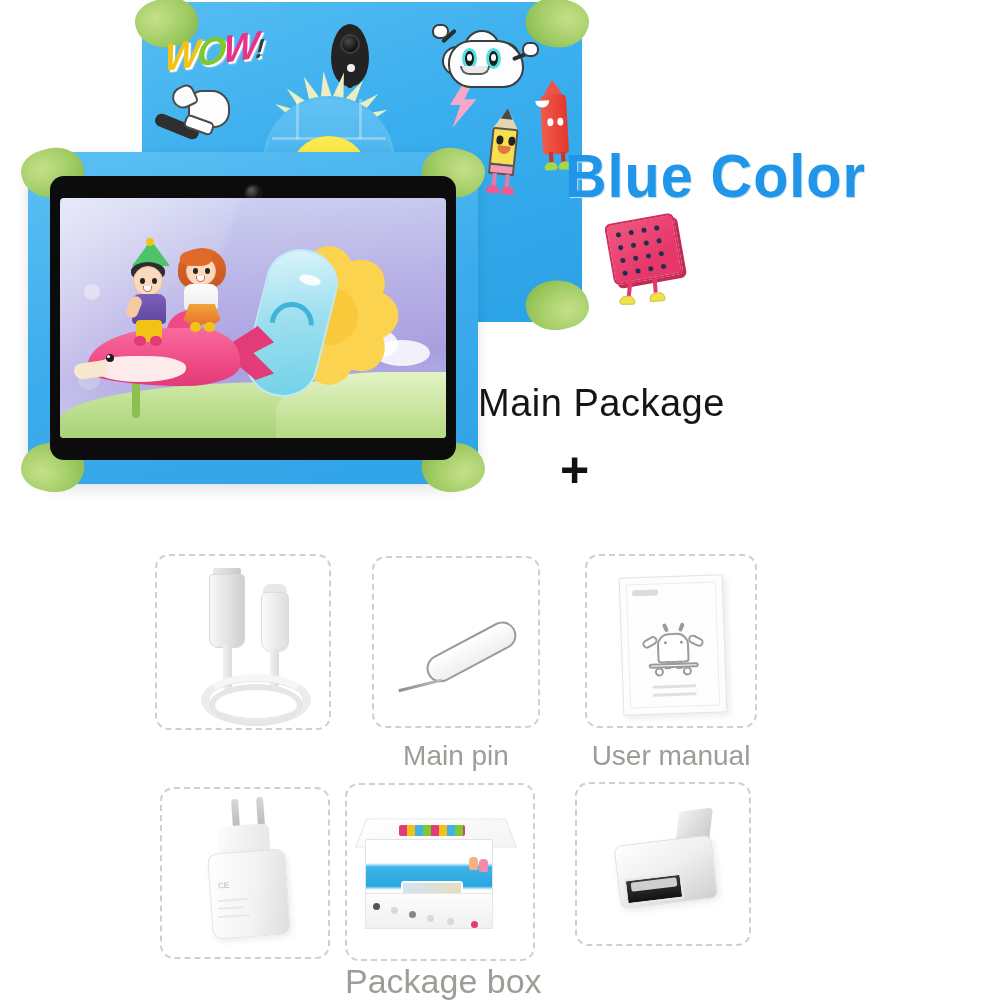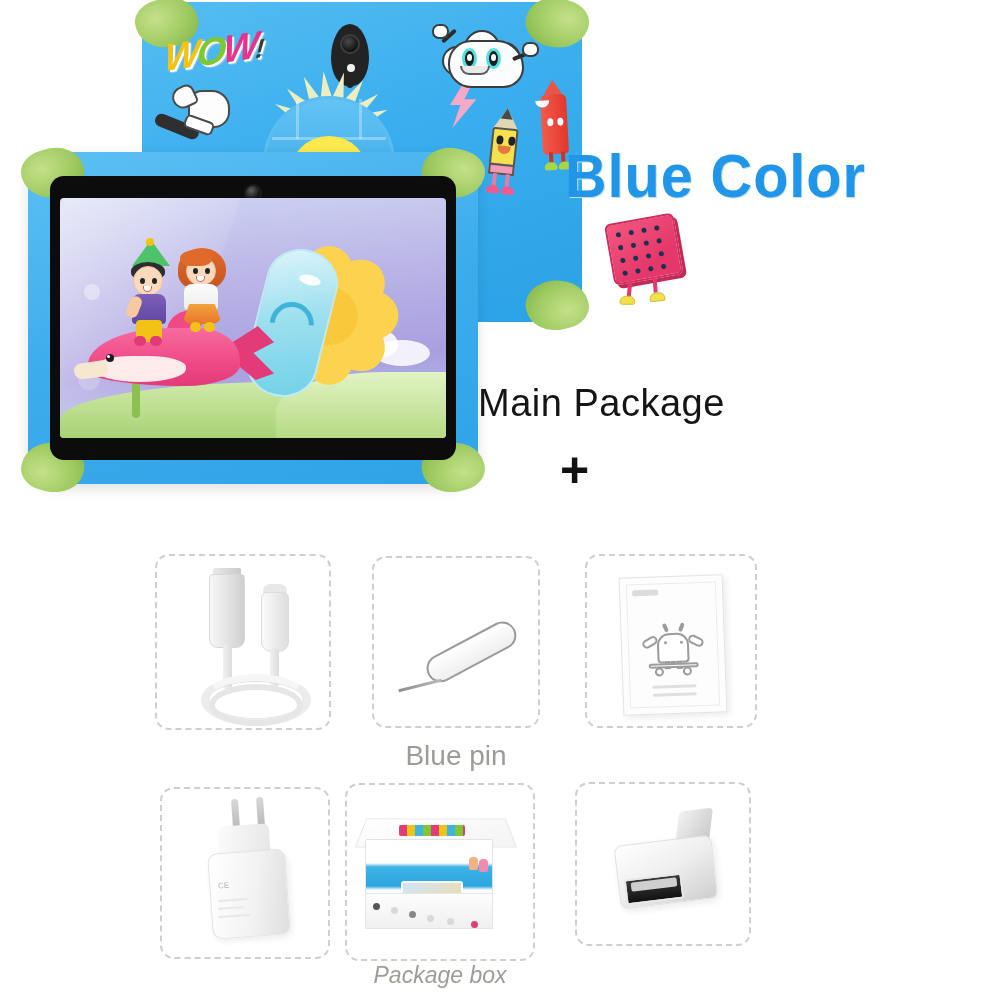--- a/index.html
+++ b/index.html
@@ -695,21 +695,21 @@
       <div class="coil2"></div>
     </div>
   </div>
 
   <div class="acc-box" style="left:372px;top:556px;width:168px;height:172px;">
     <div class="pin-wrap">
       <div class="pin-loop"></div>
       <div class="pin-needle"></div>
     </div>
   </div>
-  <div class="acc-label" style="left:372px;top:740px;width:168px;font-size:28px;">Blue pin</div>
+  <div class="acc-label" style="left:372px;top:740px;width:168px;font-size:28px;">Main pin</div>
 
   <div class="acc-box" style="left:585px;top:554px;width:172px;height:174px;">
     <div class="manual">
       <div class="manual-inner"></div>
       <div class="manual-logo"></div>
       <div class="droid">
         <div class="droid-ear" style="left:20px;top:2px;transform:rotate(-22deg);"></div>
         <div class="droid-ear" style="left:36px;top:2px;transform:rotate(22deg);"></div>
         <div class="droid-body"></div>
         <div class="droid-eye" style="left:20px;top:20px;"></div>
@@ -719,20 +719,21 @@
         <div class="droid-leg" style="left:20px;top:40px;"></div>
         <div class="droid-leg" style="left:32px;top:40px;"></div>
         <div class="board"></div>
         <div class="wheel" style="left:10px;top:46px;"></div>
         <div class="wheel" style="left:38px;top:46px;"></div>
       </div>
       <div class="manual-txt" style="top:108px;"></div>
       <div class="manual-txt" style="top:116px;"></div>
     </div>
   </div>
+  <div class="acc-label" style="left:578px;top:740px;width:186px;font-size:28px;">User manual</div>
 
   <div class="acc-box" style="left:160px;top:787px;width:170px;height:172px;">
     <div class="adapter">
       <div class="ad-prong" style="left:70px;top:10px;transform:rotate(-4deg);"></div>
       <div class="ad-prong" style="left:95px;top:8px;transform:rotate(-4deg);"></div>
       <div class="ad-neck"></div>
       <div class="ad-body"></div>
       <div class="ad-ce">CE</div>
       <div class="ad-line" style="left:56px;top:110px;width:30px;"></div>
       <div class="ad-line" style="left:56px;top:118px;width:26px;"></div>
@@ -752,21 +753,21 @@
       <div class="pkg-kid" style="left:132px;top:74px;background:#f08cb0;"></div>
       <div class="pkg-side"></div>
       <div class="pkg-icon" style="left:26px;top:118px;background:#555;"></div>
       <div class="pkg-icon" style="left:44px;top:122px;"></div>
       <div class="pkg-icon" style="left:62px;top:126px;background:#888;"></div>
       <div class="pkg-icon" style="left:80px;top:130px;"></div>
       <div class="pkg-icon" style="left:100px;top:133px;"></div>
       <div class="pkg-icon" style="left:124px;top:136px;background:#e23b77;"></div>
     </div>
   </div>
-  <div class="acc-label" style="left:345px;top:962px;width:190px;font-size:23px;font-style:italic;">Package box</div>
+  <div class="acc-label" style="left:345px;top:962px;width:190px;font-size:34px;">Package box</div>
 
   <div class="acc-box" style="left:575px;top:782px;width:176px;height:164px;">
     <div class="otg">
       <div class="otg-plug"></div>
       <div class="otg-body"></div>
       <div class="otg-port"></div>
       <div class="otg-tongue"></div>
     </div>
   </div>
 

